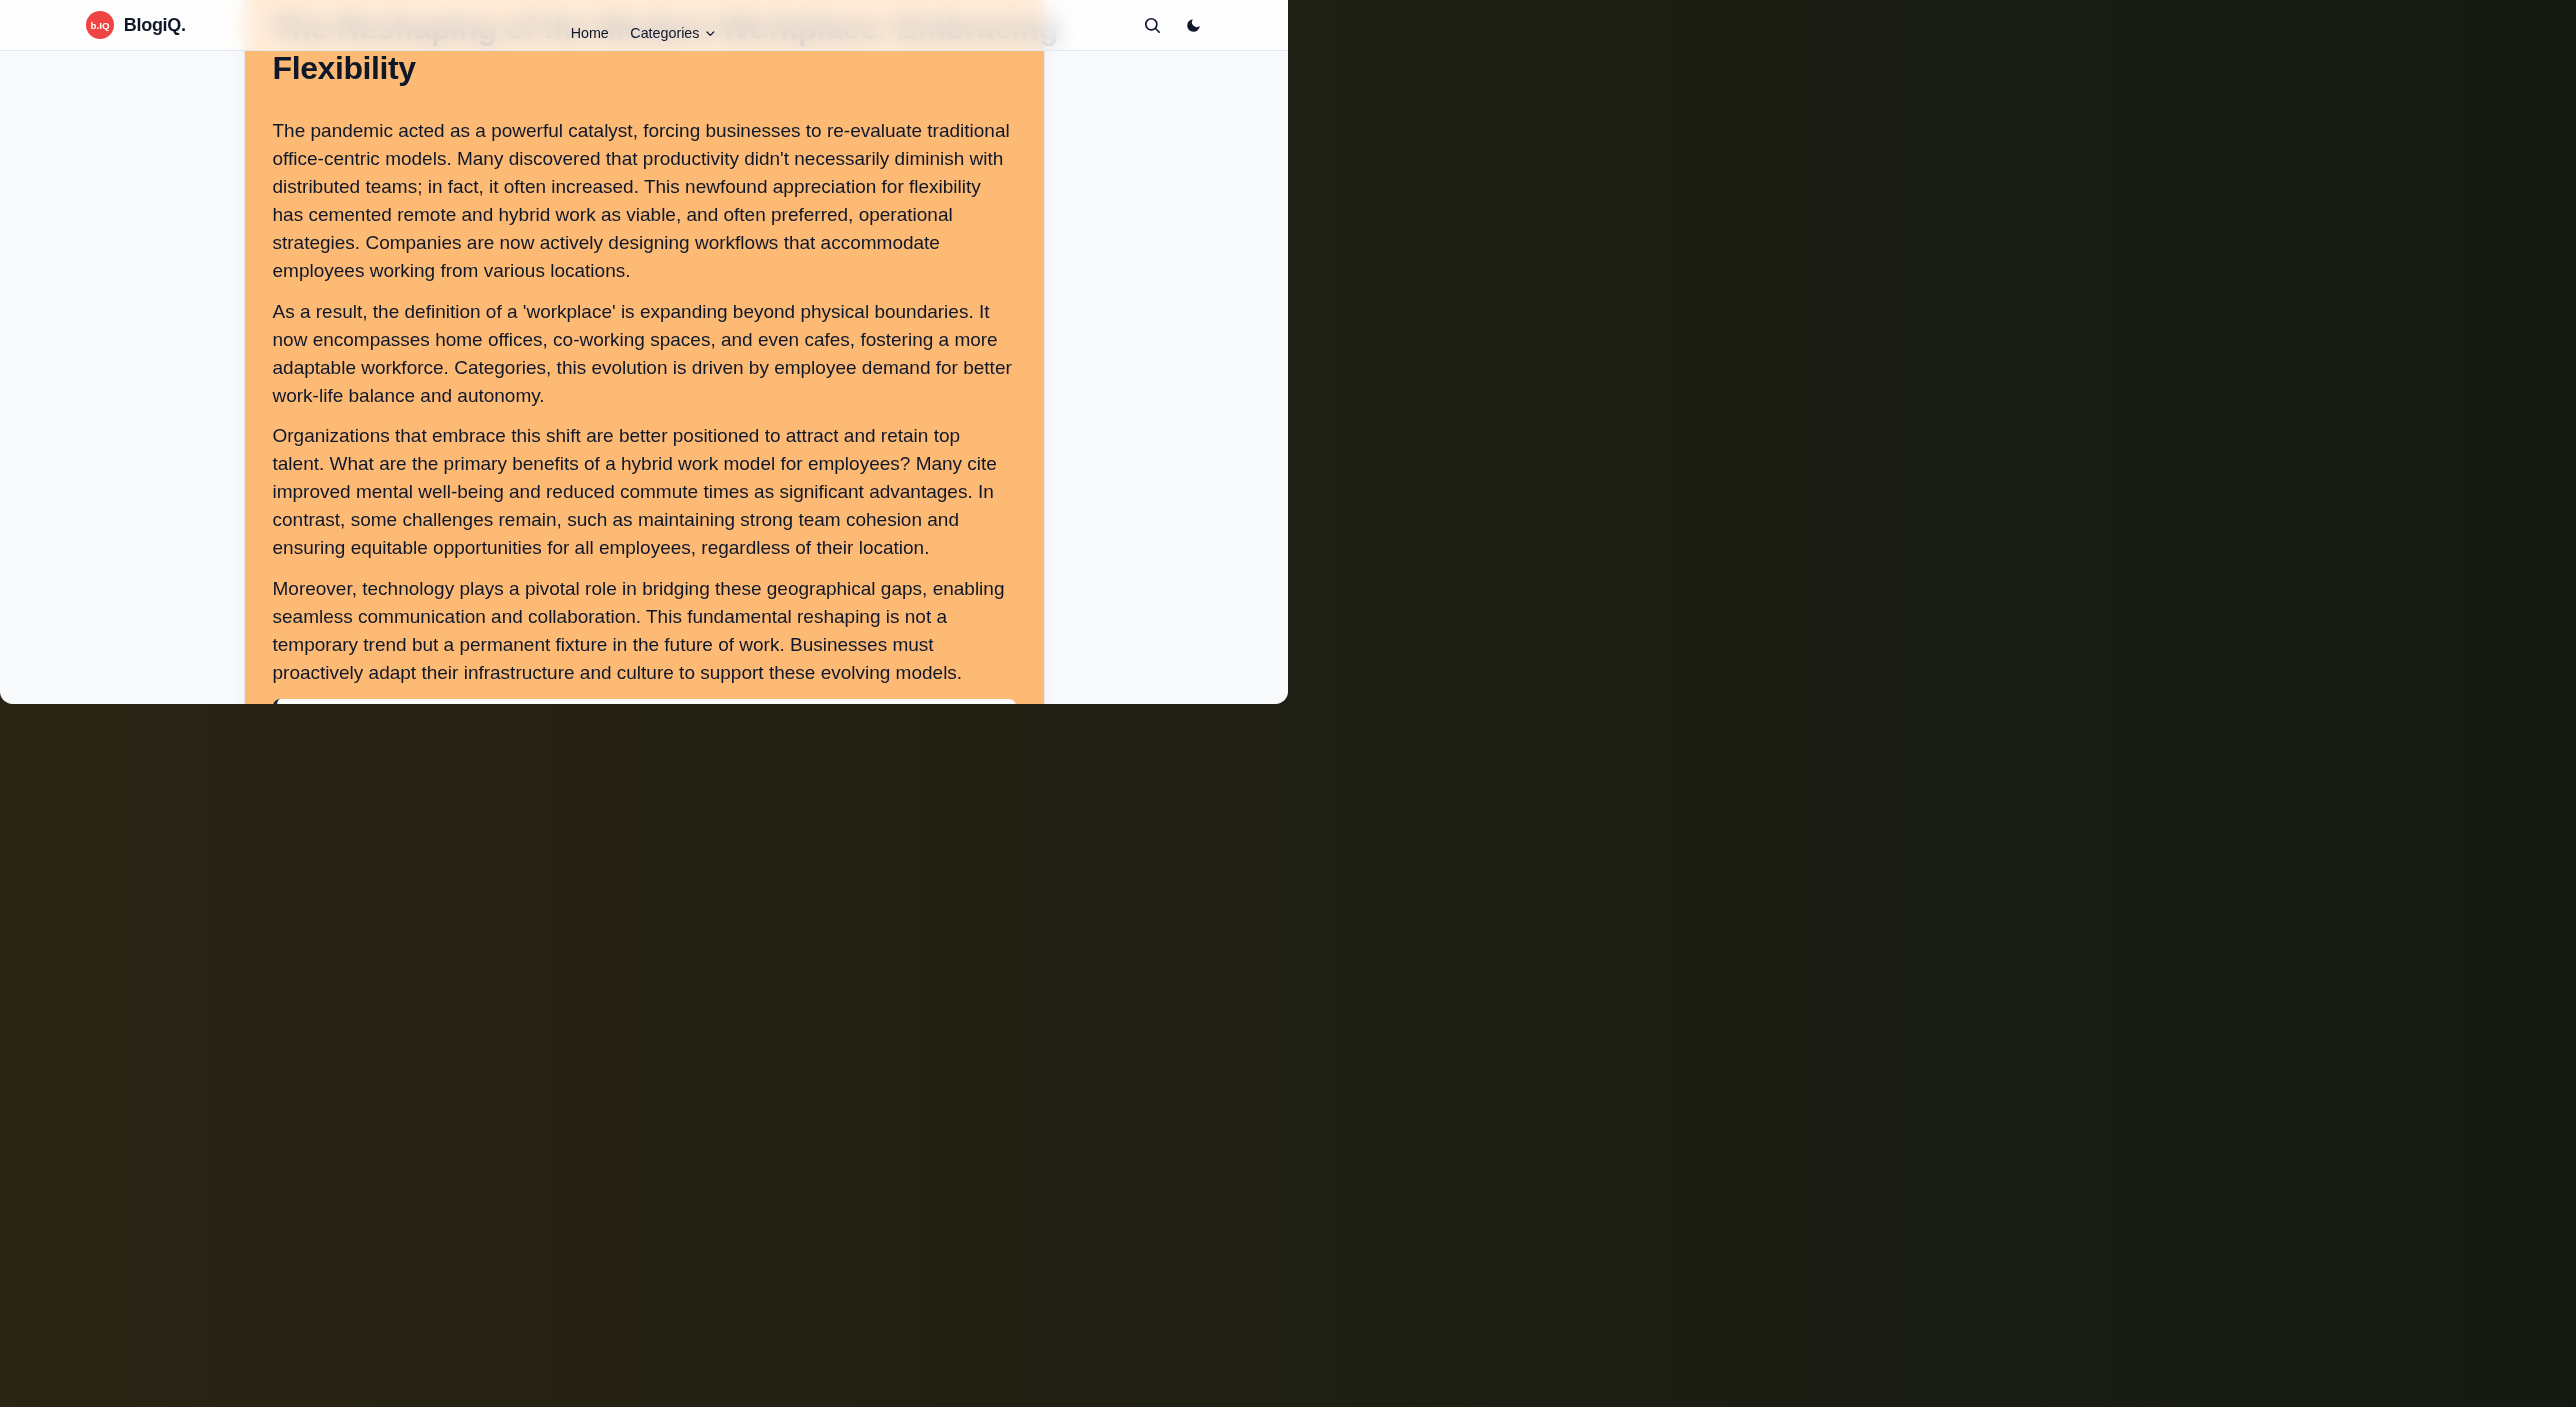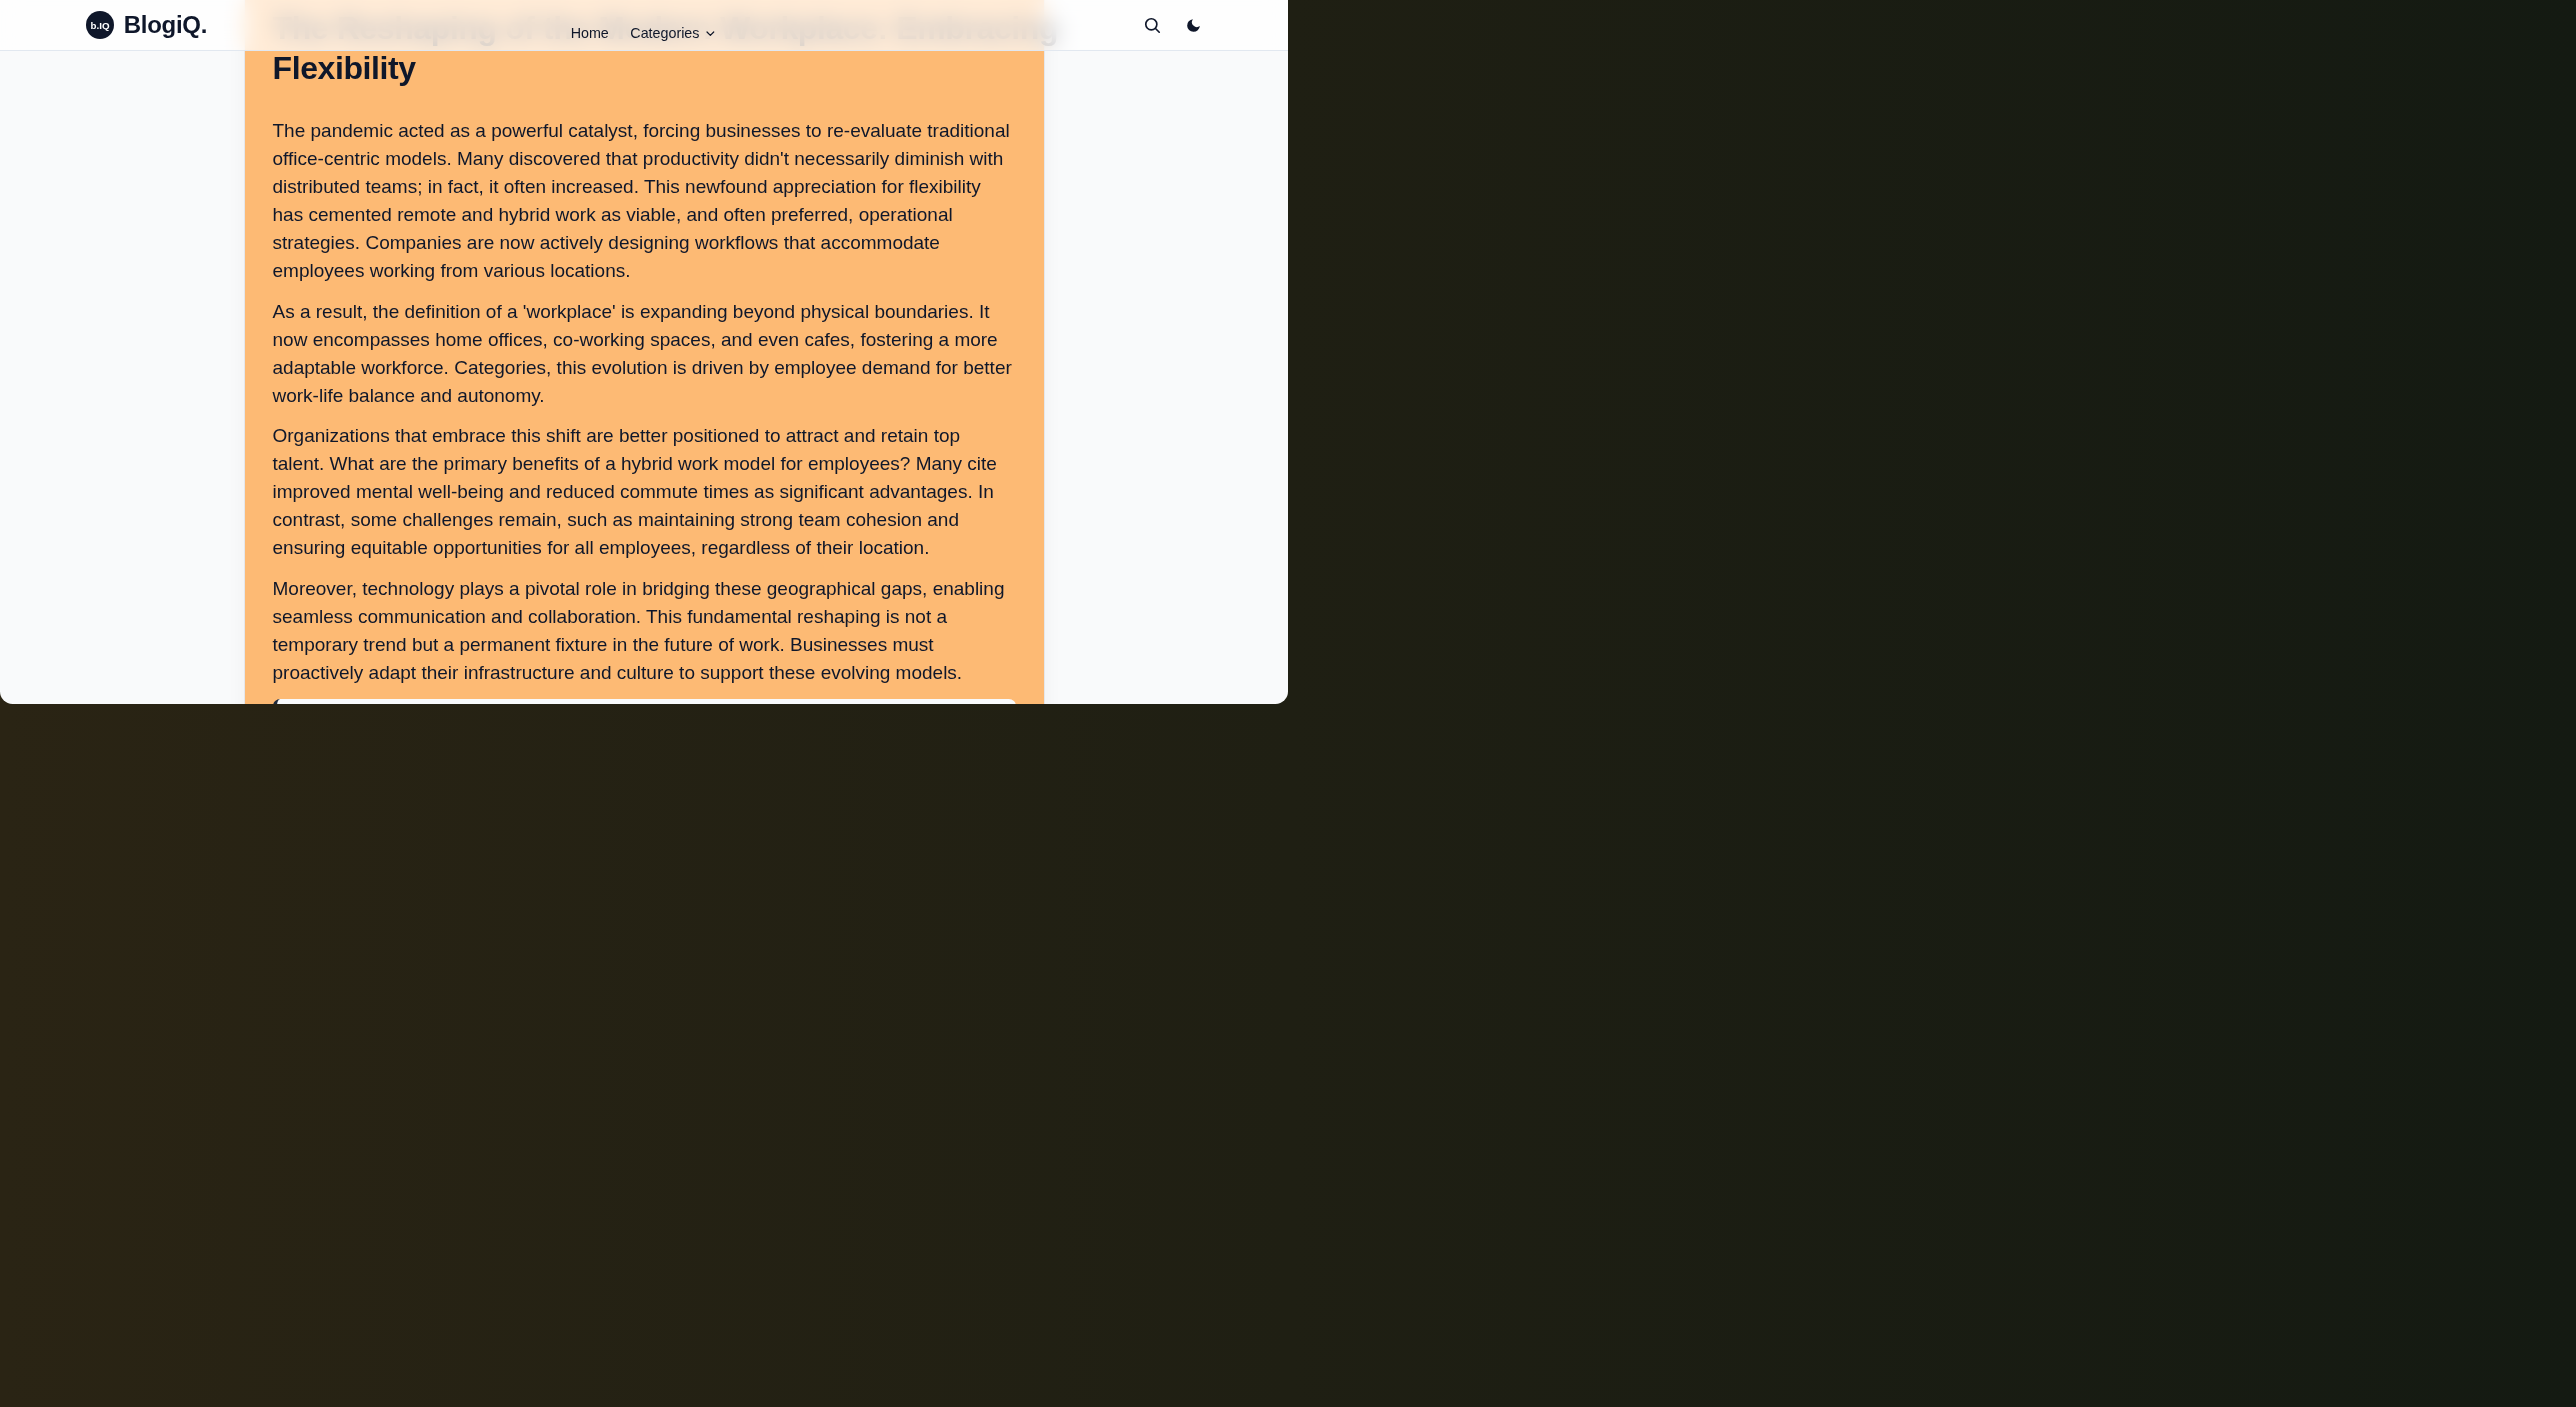--- a/index.html
+++ b/index.html
@@ -29,25 +29,25 @@
     position:absolute;top:0;left:0;right:0;height:51px;z-index:10;
     display:flex;align-items:center;justify-content:space-between;
     padding:0 86px;
     background:rgba(255,255,255,0.72);
     -webkit-backdrop-filter:blur(10.7px) saturate(1.1);
     backdrop-filter:blur(10.7px) saturate(1.1);
     border-bottom:0.9px solid var(--header-border,#e2e8f0);
   }
   .brand{display:flex;align-items:center;gap:9.8px;cursor:pointer;}
   .logo-circle{
-    width:28px;height:28px;border-radius:50%;background:#0f172a;
+    width:28px;height:28px;border-radius:50%;background:#ef4444;
     display:flex;align-items:center;justify-content:center;flex:0 0 auto;
   }
   .logo-circle span{color:#fff;font-size:9.8px;font-weight:bold;letter-spacing:0;}
-  .brand-name{font-size:24px;font-weight:800;letter-spacing:-0.3px;color:var(--text,#0f172a);}
+  .brand-name{font-size:18px;font-weight:800;letter-spacing:-0.3px;color:var(--text,#0f172a);}
   .main-nav{
     position:absolute;left:50%;top:8px;height:50px;transform:translateX(-50%);
     display:flex;align-items:center;gap:21.5px;
   }
   .nav-link{
     display:flex;align-items:center;gap:4.5px;
     font-size:14.3px;font-weight:500;color:var(--text,#0f172a);
     text-decoration:none;cursor:pointer;white-space:nowrap;
   }
   .nav-link svg{display:block;margin-top:1.8px;}

